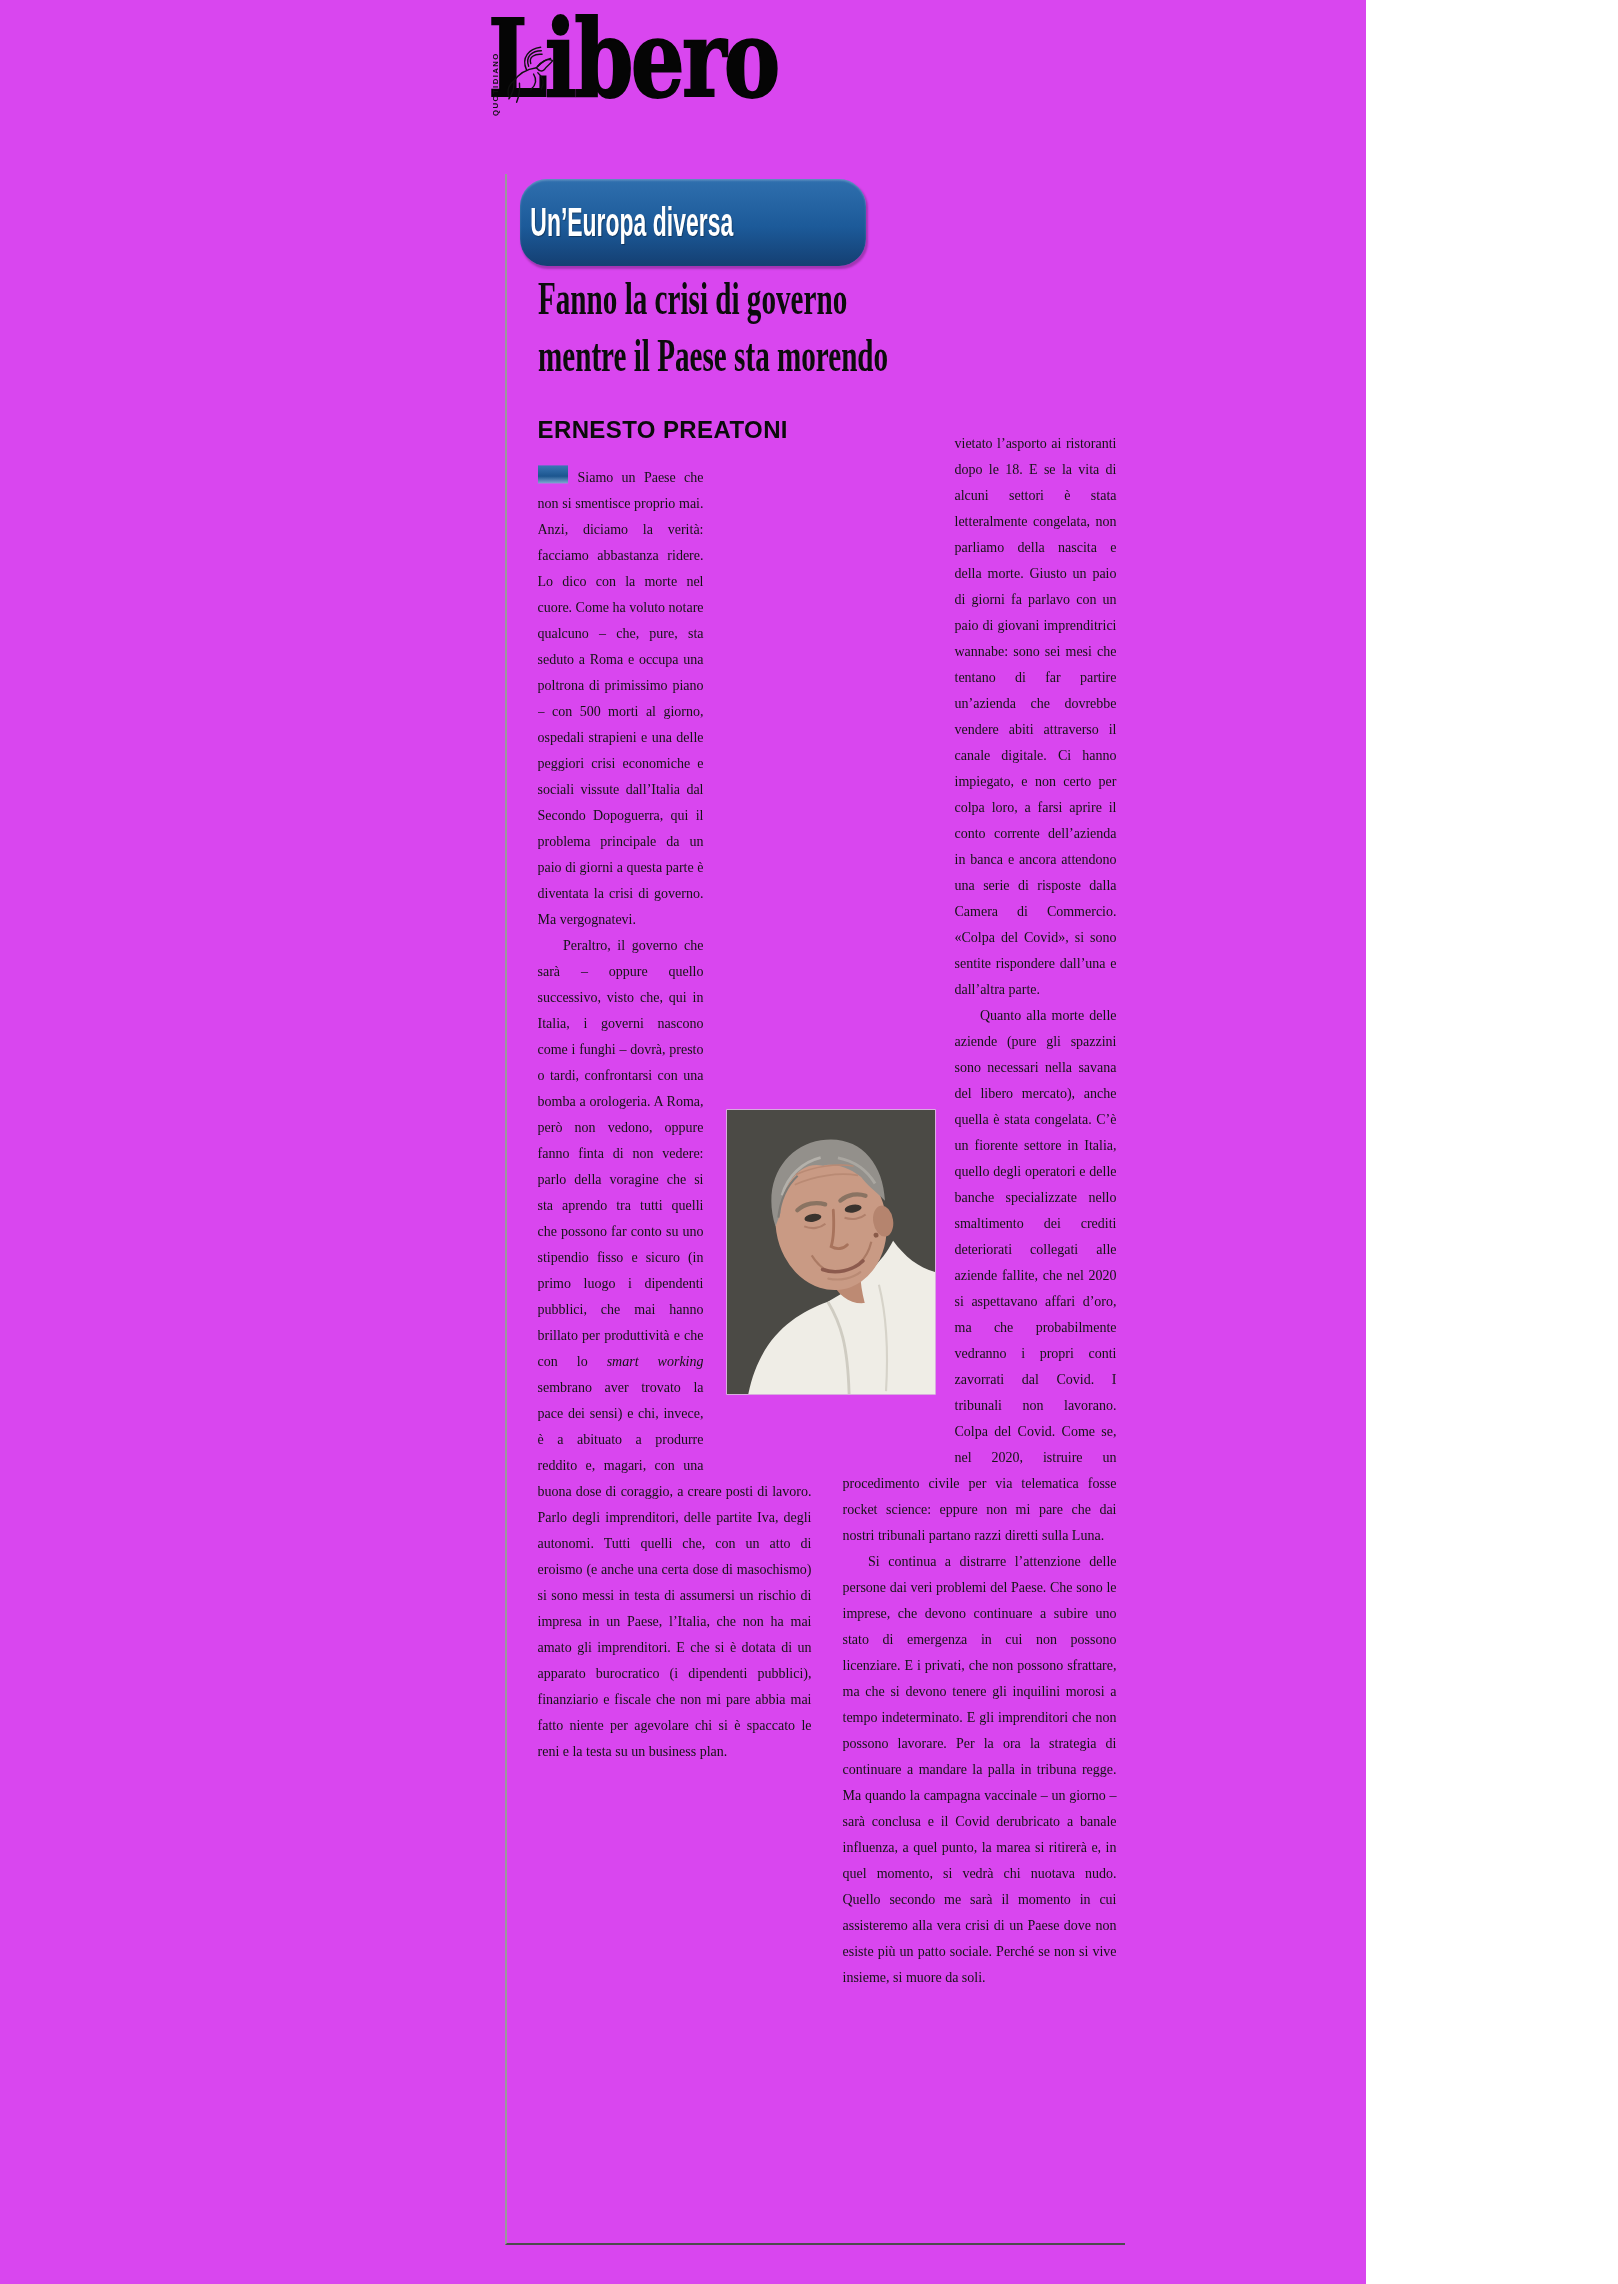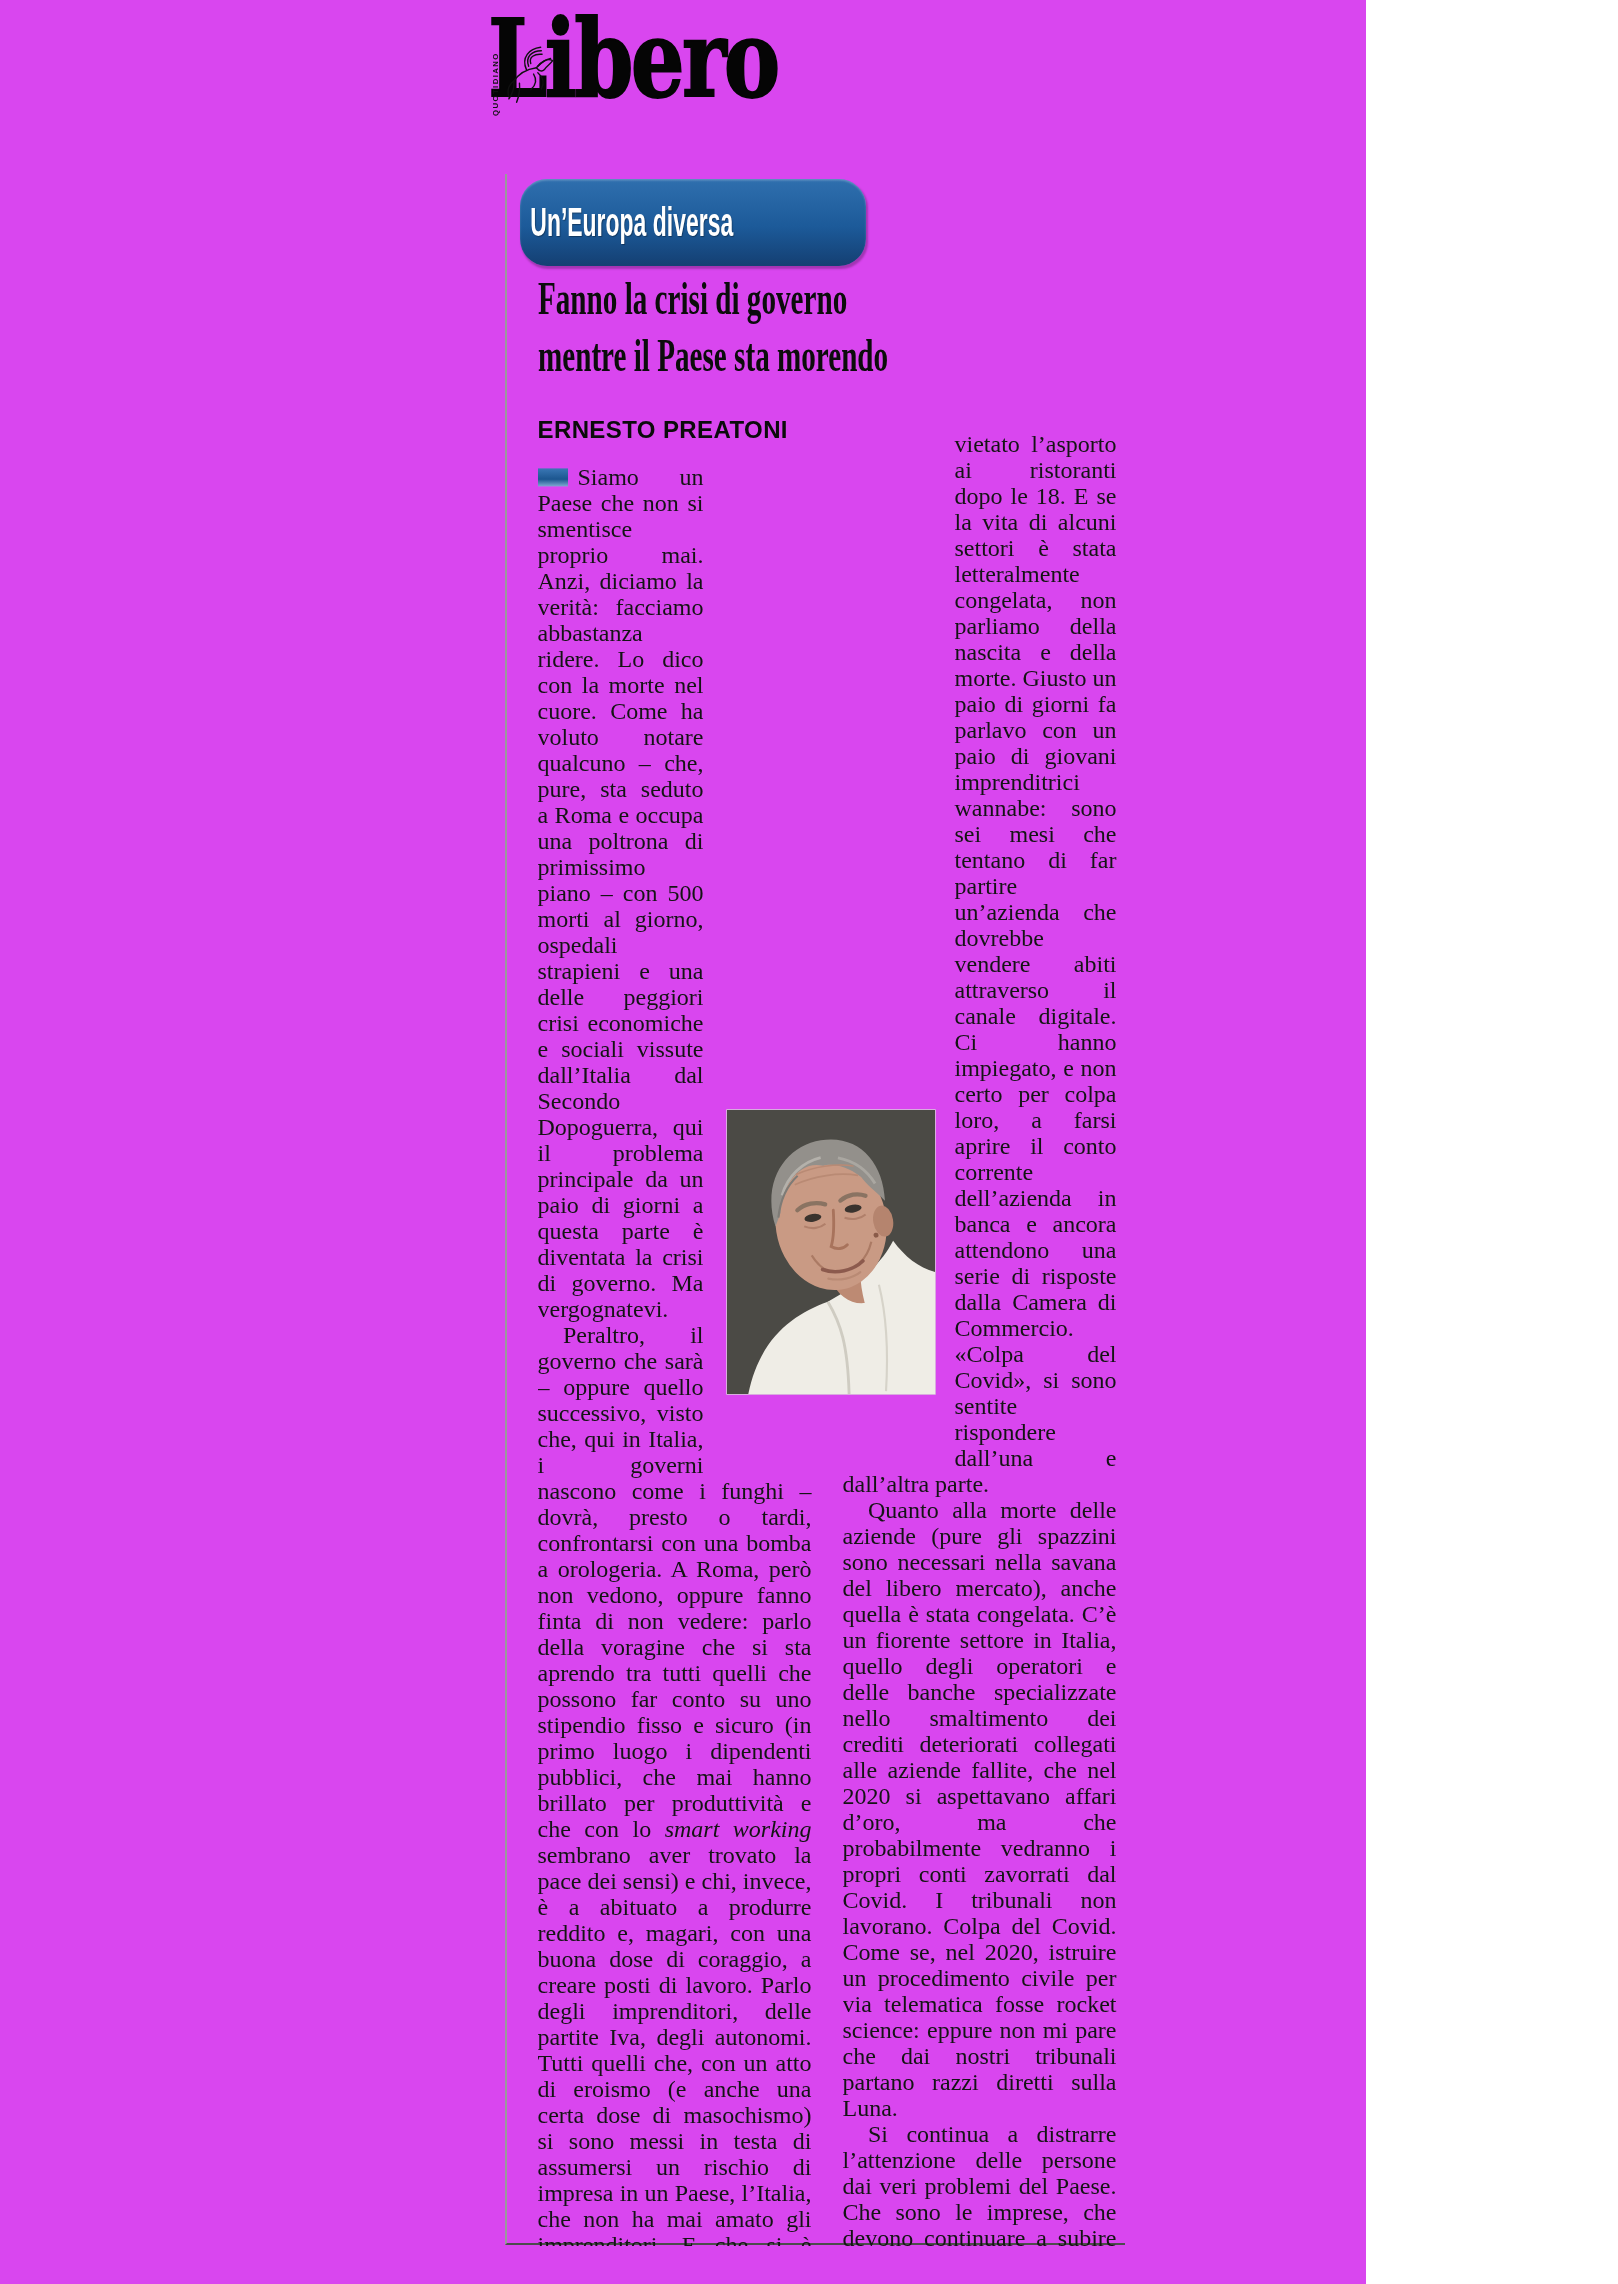--- a/index.html
+++ b/index.html
@@ -57,21 +57,21 @@
   .byline {
     position:absolute; left:30.5px; top:242px;
     font-family:"Liberation Sans", sans-serif; font-weight:bold; font-size:24px;
     letter-spacing:0.4px; color:#0b0b0b;
   }
 
   
   .cols { position:absolute; left:30.5px; top:257px; display:flex; gap:31px; }
   .col {
     width:274px; height:1815px; overflow:hidden;
-    font-size:24px; line-height:26px; color:#141414;
+    font-size:14px; line-height:26px; color:#141414;
     text-align:justify; hyphens:auto; -webkit-hyphens:auto;
   }
   .col-1 { padding-top:33px; box-sizing:border-box;font-family:Liberation Serif, serif; }
   .col p { margin:0; text-indent:25.5px; }
   .col p.noindent { text-indent:0; }
   .wrap-spacer-right { float:right; width:108px; height:360px; margin-top:631px; }
   .wrap-spacer-left  { float:left;  width:112px; height:360px; margin-top:664px; }
 
   .bullet {
     display:inline-block; width:30px; height:18.4px; margin-right:10px;

